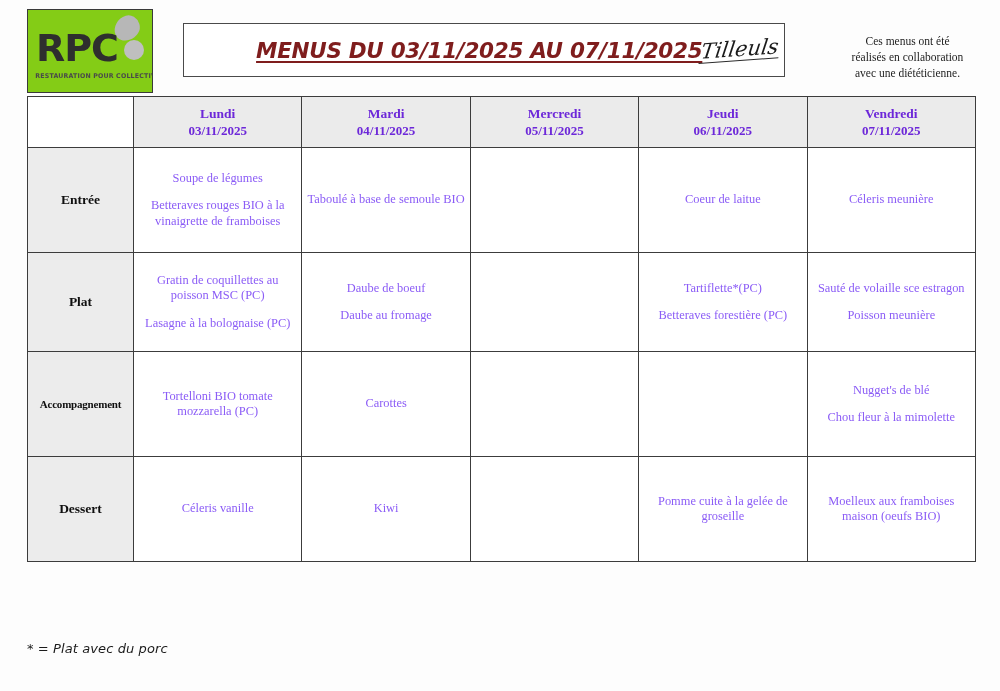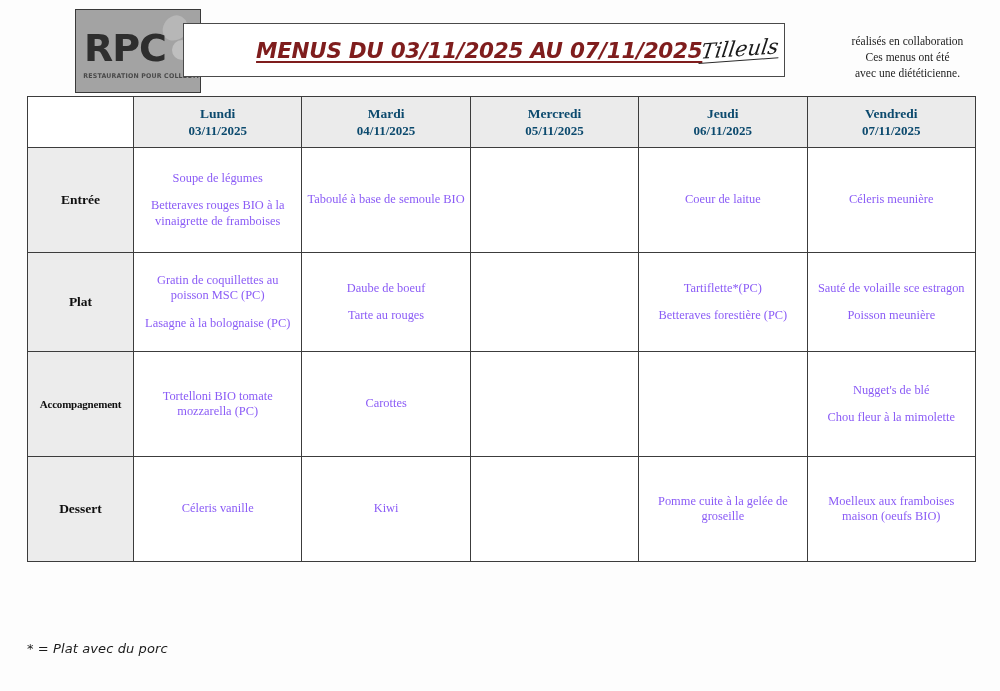--- a/index.html
+++ b/index.html
@@ -33,23 +33,22 @@
   }
 
   
   .logo-box {
     position: absolute;
     left: 27px;
     top: 9px;
     width: 124px;
     height: 82px;
     border: 1.5px solid #3a3a3a;
-    background: #a3a3a3;
+    background: #84cc16;
     overflow: hidden;
-    margin-left: 48px;
   }
   .logo-mark {
     position: absolute;
     left: 6px;
     top: 16px;
     width: 112px;
     height: 44px;
   }
   .logo-text {
     position: absolute;
@@ -176,21 +175,21 @@
   }
   col.c-label { width: 106px; }
   col.c-day   { width: 168.4px; }
 
   thead th {
     height: 46px;
     background: #ebebeb;
     font-weight: bold;
     font-size: 13.5px;
     line-height: 17px;
-    color: #0c4a6e;
+    color: #6d28d9;
   }
   thead th.corner {
     background: #ffffff;
   }
   .day-name { display: block; }
   .day-date { display: block; font-size: 13px; }
 
   td.rowlabel {
     background: #ececec;
     font-weight: bold;
@@ -254,22 +253,22 @@
     </div>
 
     <div class="title-box">
       <div class="title-inner">
         <span class="title-text">MENUS DU 03/11/2025 AU 07/11/2025</span>
           <span class="title-hand">Tilleuls</span>
       </div>
     </div>
 
     <div class="diet-note">
+      <div>Ces menus ont été</div>
       <div>réalisés en collaboration</div>
-      <div>Ces menus ont été</div>
       <div>avec une diététicienne.</div>
     </div>
 
   </div>
 
   <table class="menu">
     <colgroup>
       <col class="c-label">
       <col class="c-day">
         <col class="c-day">
@@ -321,21 +320,21 @@
           </td>
         </tr>
         <tr class="r-plat">
           <td class="rowlabel">Plat</td>
           <td class="cell tight">
             <span class="dish">Gratin de coquillettes au poisson MSC (PC)</span>
             <span class="dish">Lasagne à la bolognaise (PC)</span>
           </td>
           <td class="cell tight">
             <span class="dish">Daube de boeuf</span>
-            <span class="dish">Tarte au rouges</span>
+            <span class="dish">Daube au fromage</span>
           </td>
           <td class="cell"></td>
           <td class="cell tight">
             <span class="dish">Tartiflette*(PC)</span>
             <span class="dish">Betteraves forestière (PC)</span>
           </td>
           <td class="cell tight">
             <span class="dish">Sauté de volaille sce estragon</span>
             <span class="dish">Poisson meunière</span>
           </td>

